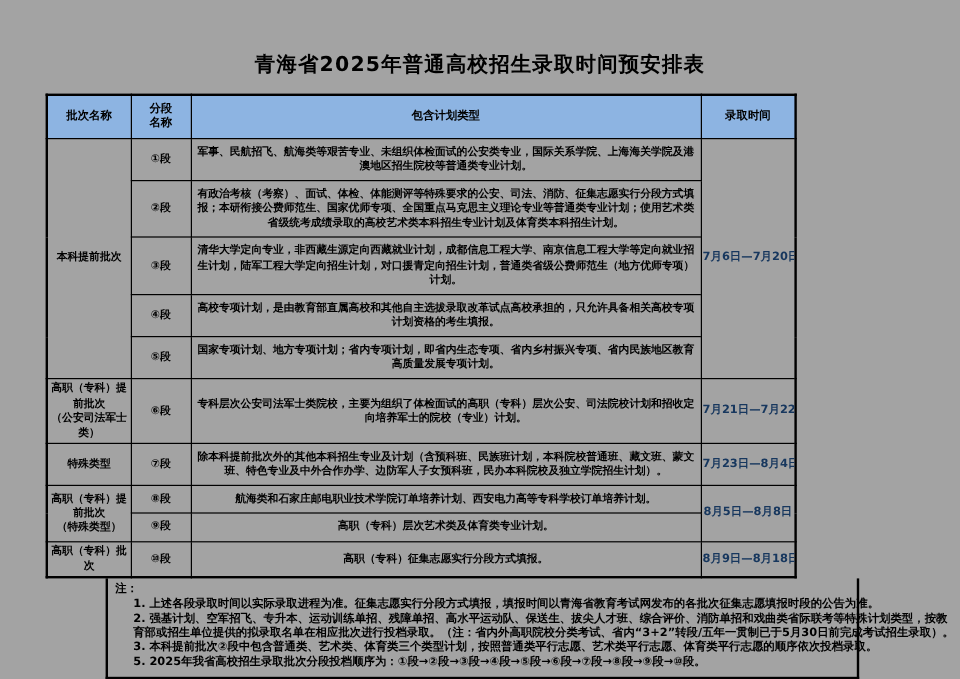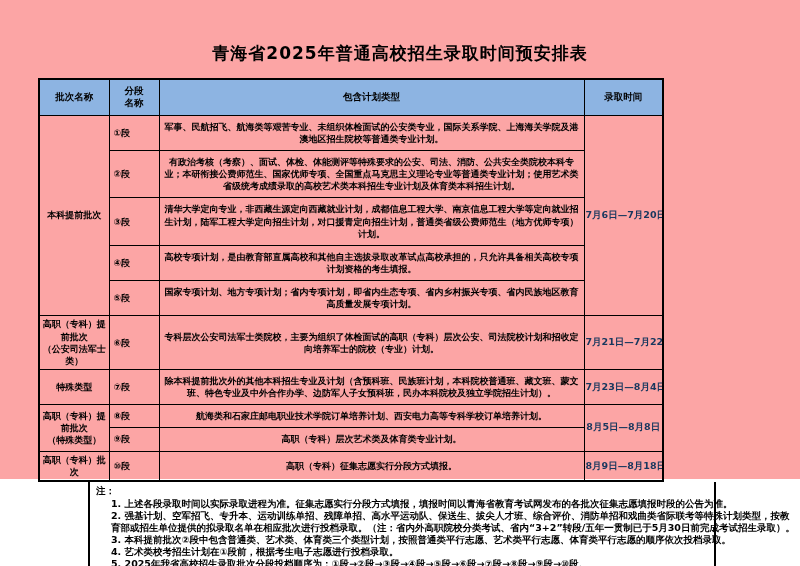--- a/index.html
+++ b/index.html
@@ -8,22 +8,22 @@
     width: 800px;
     height: 566px;
     background: #ffffff;
     overflow: hidden;
     font-family: "DejaVu Sans", "Liberation Sans", sans-serif;
     color: #000;
   }
   .page {
     position: relative;
     width: 800px;
-    height: 479px;
-    background: #fca5a5;
+    height: 566px;
+    background: #a3a3a3;
   }
   .title {
     margin: 0;
     padding-top: 42px;
     padding-bottom: 13px;
     text-align: center;
     font-size: 17px;
     font-weight: bold;
     letter-spacing: 1px;
     color: #000;
@@ -54,21 +54,21 @@
     padding: 5px 4px;
     vertical-align: middle;
     overflow: hidden;
   }
   td.batch-cell {
     text-align: center;
     white-space: pre-line;
     padding: 2px 1px;
   }
   td.segment-cell {
-    text-align: left;
+    text-align: center;
   }
   td.plan-cell {
     text-align: center;
   }
   td.time-cell {
     text-align: center;
     color: var(--time-color, #17375e);
     font-size: 9.5px;
     white-space: nowrap;
     padding: 8px 1px;
@@ -122,21 +122,21 @@
     </thead>
     <tbody id="table-body">
         <tr>
           <td class="batch-cell" rowspan="5">本科提前批次</td>
           <td class="segment-cell">①段</td>
           <td class="plan-cell">军事、民航招飞、航海类等艰苦专业、未组织体检面试的公安类专业，国际关系学院、上海海关学院及港澳地区招生院校等普通类专业计划。</td>
           <td class="time-cell" rowspan="5">7月6日—7月20日</td>
         </tr>
         <tr>
           <td class="segment-cell">②段</td>
-          <td class="plan-cell">有政治考核（考察）、面试、体检、体能测评等特殊要求的公安、司法、消防、公共安全类院校本科专业；本研衔接公费师范生、国家优师专项、全国重点马克思主义理论专业等普通类专业计划；使用艺术类省级统考成绩录取的高校艺术类本科招生专业计划及体育类本科招生计划。</td>
+          <td class="plan-cell">有政治考核（考察）、面试、体检、体能测评等特殊要求的公安、司法、消防、征集志愿实行分段方式填报；本研衔接公费师范生、国家优师专项、全国重点马克思主义理论专业等普通类专业计划；使用艺术类省级统考成绩录取的高校艺术类本科招生专业计划及体育类本科招生计划。</td>
         </tr>
         <tr>
           <td class="segment-cell">③段</td>
           <td class="plan-cell">清华大学定向专业，非西藏生源定向西藏就业计划，成都信息工程大学、南京信息工程大学等定向就业招生计划，陆军工程大学定向招生计划，对口援青定向招生计划，普通类省级公费师范生（地方优师专项）计划。</td>
         </tr>
         <tr>
           <td class="segment-cell">④段</td>
           <td class="plan-cell">高校专项计划，是由教育部直属高校和其他自主选拔录取改革试点高校承担的，只允许具备相关高校专项计划资格的考生填报。</td>
         </tr>
         <tr>
@@ -175,18 +175,17 @@
         </tr>
       </tbody>
   </table>
 
   <div class="notes">
     <div class="notes-text">
       <div class="notes-label">注：</div>
       <div class="note-line">1. 上述各段录取时间以实际录取进程为准。征集志愿实行分段方式填报，填报时间以青海省教育考试网发布的各批次征集志愿填报时段的公告为准。</div>
       <div class="note-line">2. 强基计划、空军招飞、专升本、运动训练单招、残障单招、高水平运动队、保送生、拔尖人才班、综合评价、消防单招和戏曲类省际联考等特殊计划类型，按教育部或招生单位提供的拟录取名单在相应批次进行投档录取。（注：省内外高职院校分类考试、省内“3+2”转段/五年一贯制已于5月30日前完成考试招生录取）。</div>
       <div class="note-line">3. 本科提前批次②段中包含普通类、艺术类、体育类三个类型计划，按照普通类平行志愿、艺术类平行志愿、体育类平行志愿的顺序依次投档录取。</div>
-      <div class="note-line">4. 艺术类校考招生计划在①段前，根据考生电子志愿进行投档录取。</div>
       <div class="note-line">5. 2025年我省高校招生录取批次分段投档顺序为：①段→②段→③段→④段→⑤段→⑥段→⑦段→⑧段→⑨段→⑩段。</div>
     </div>
   </div>
 
 </div>
 
 </body></html>

